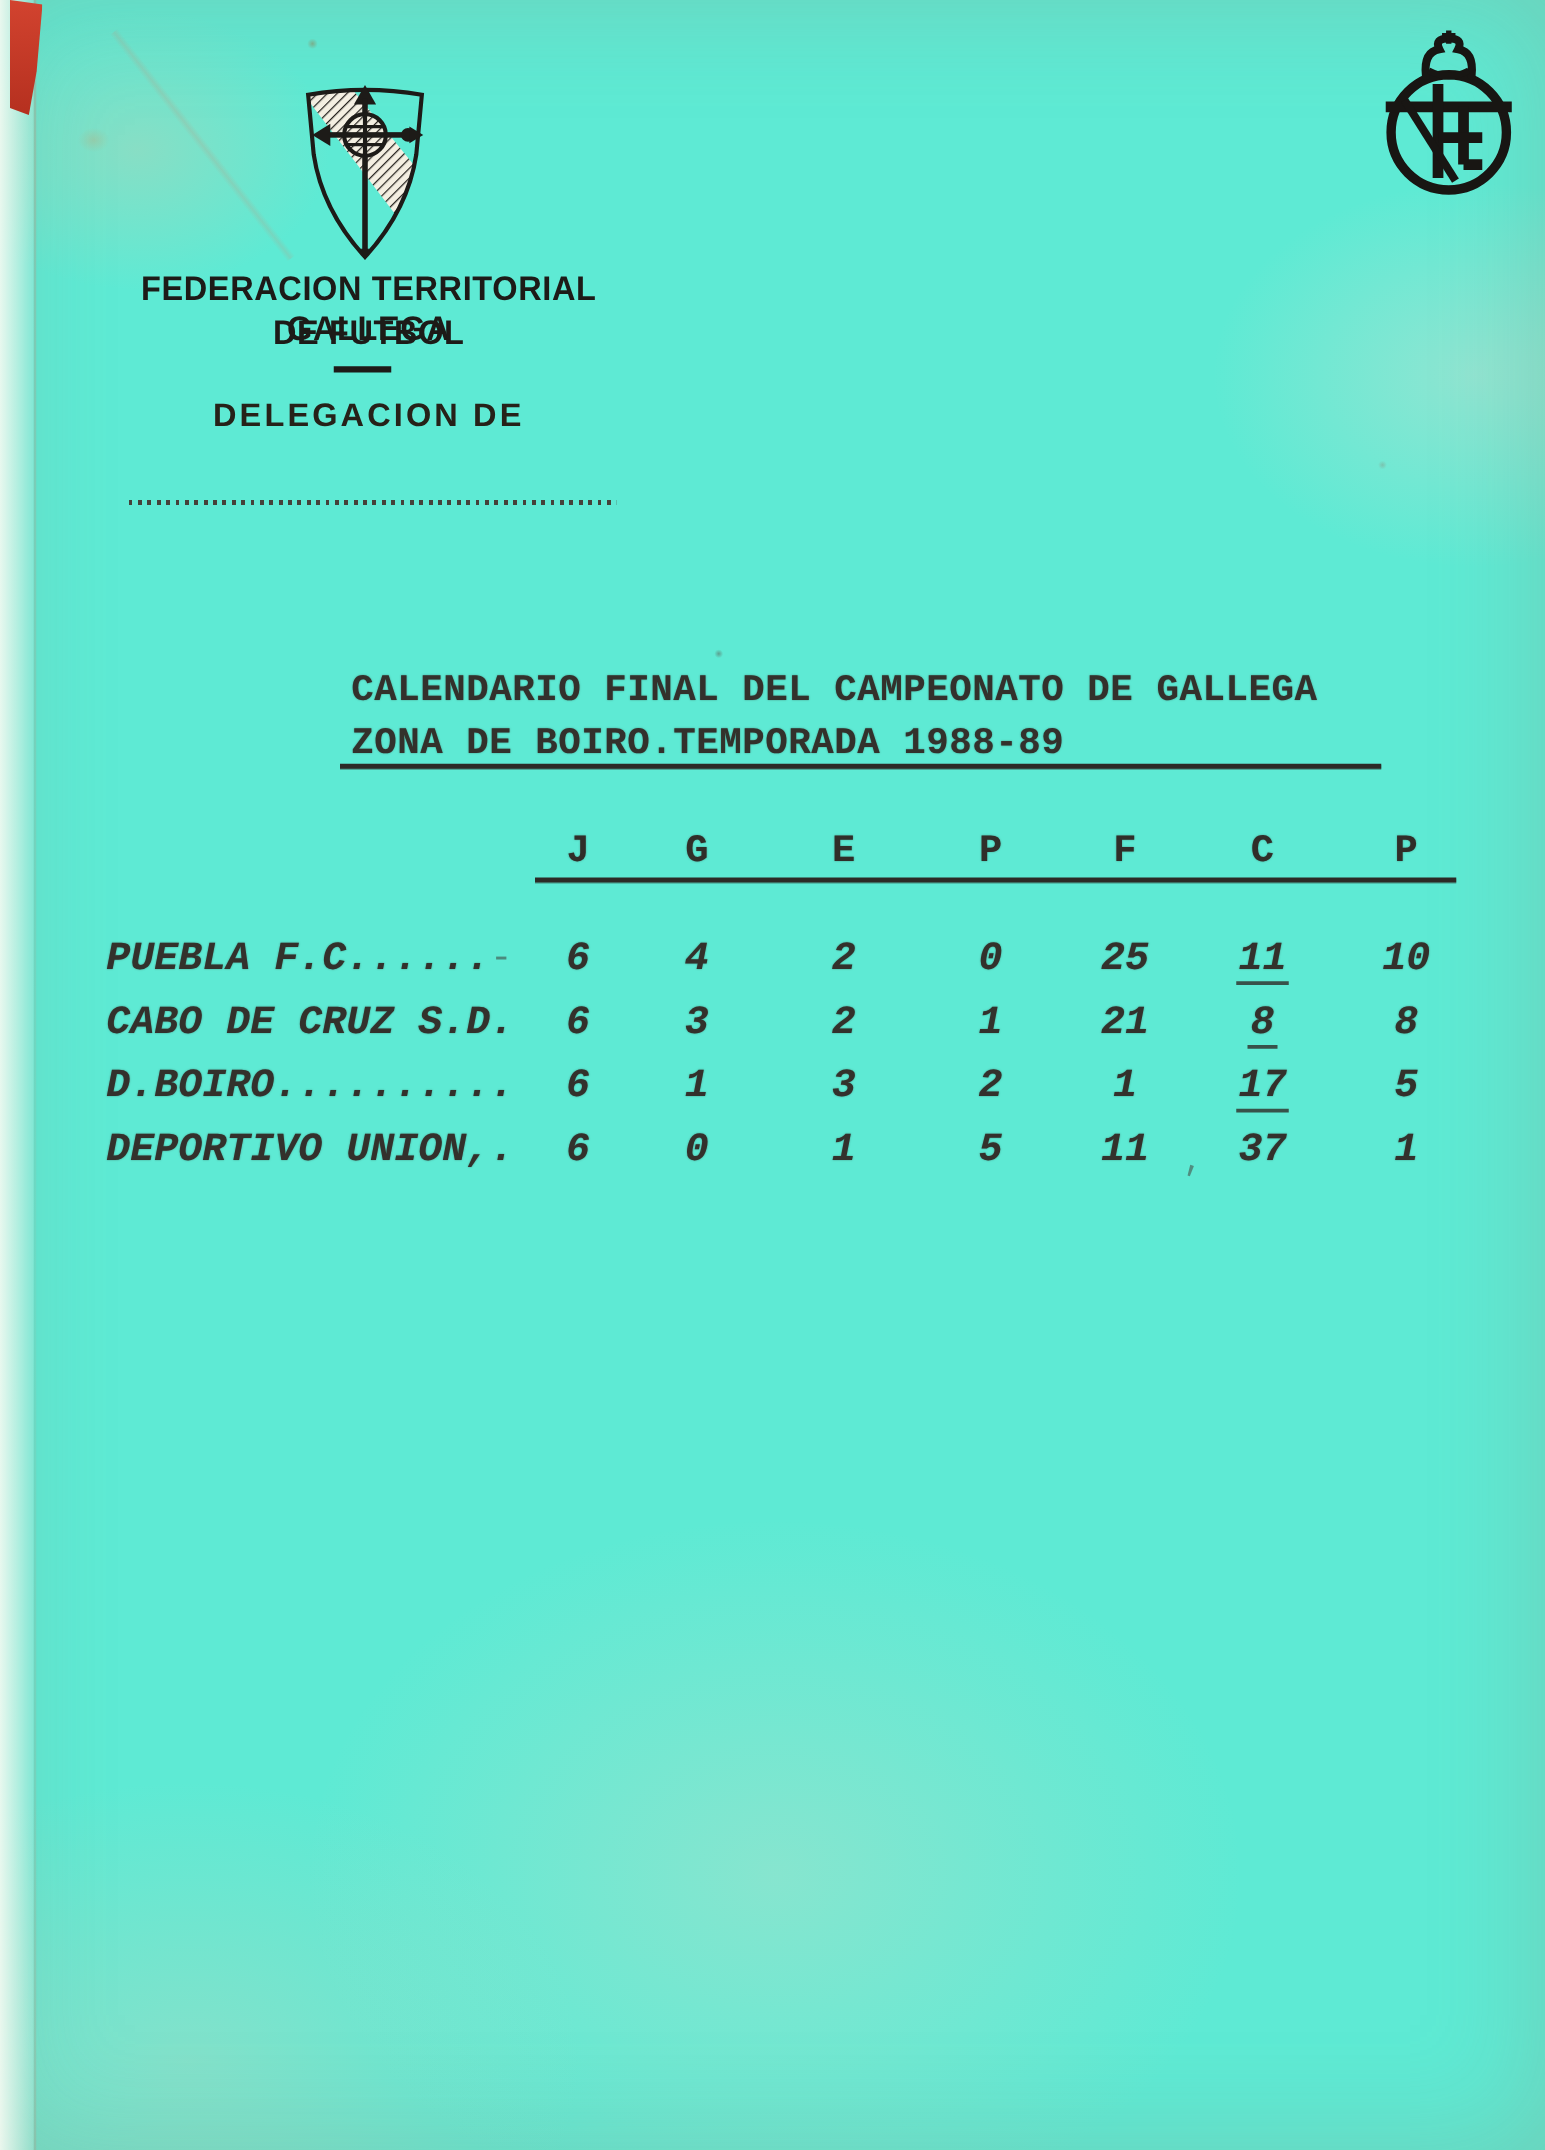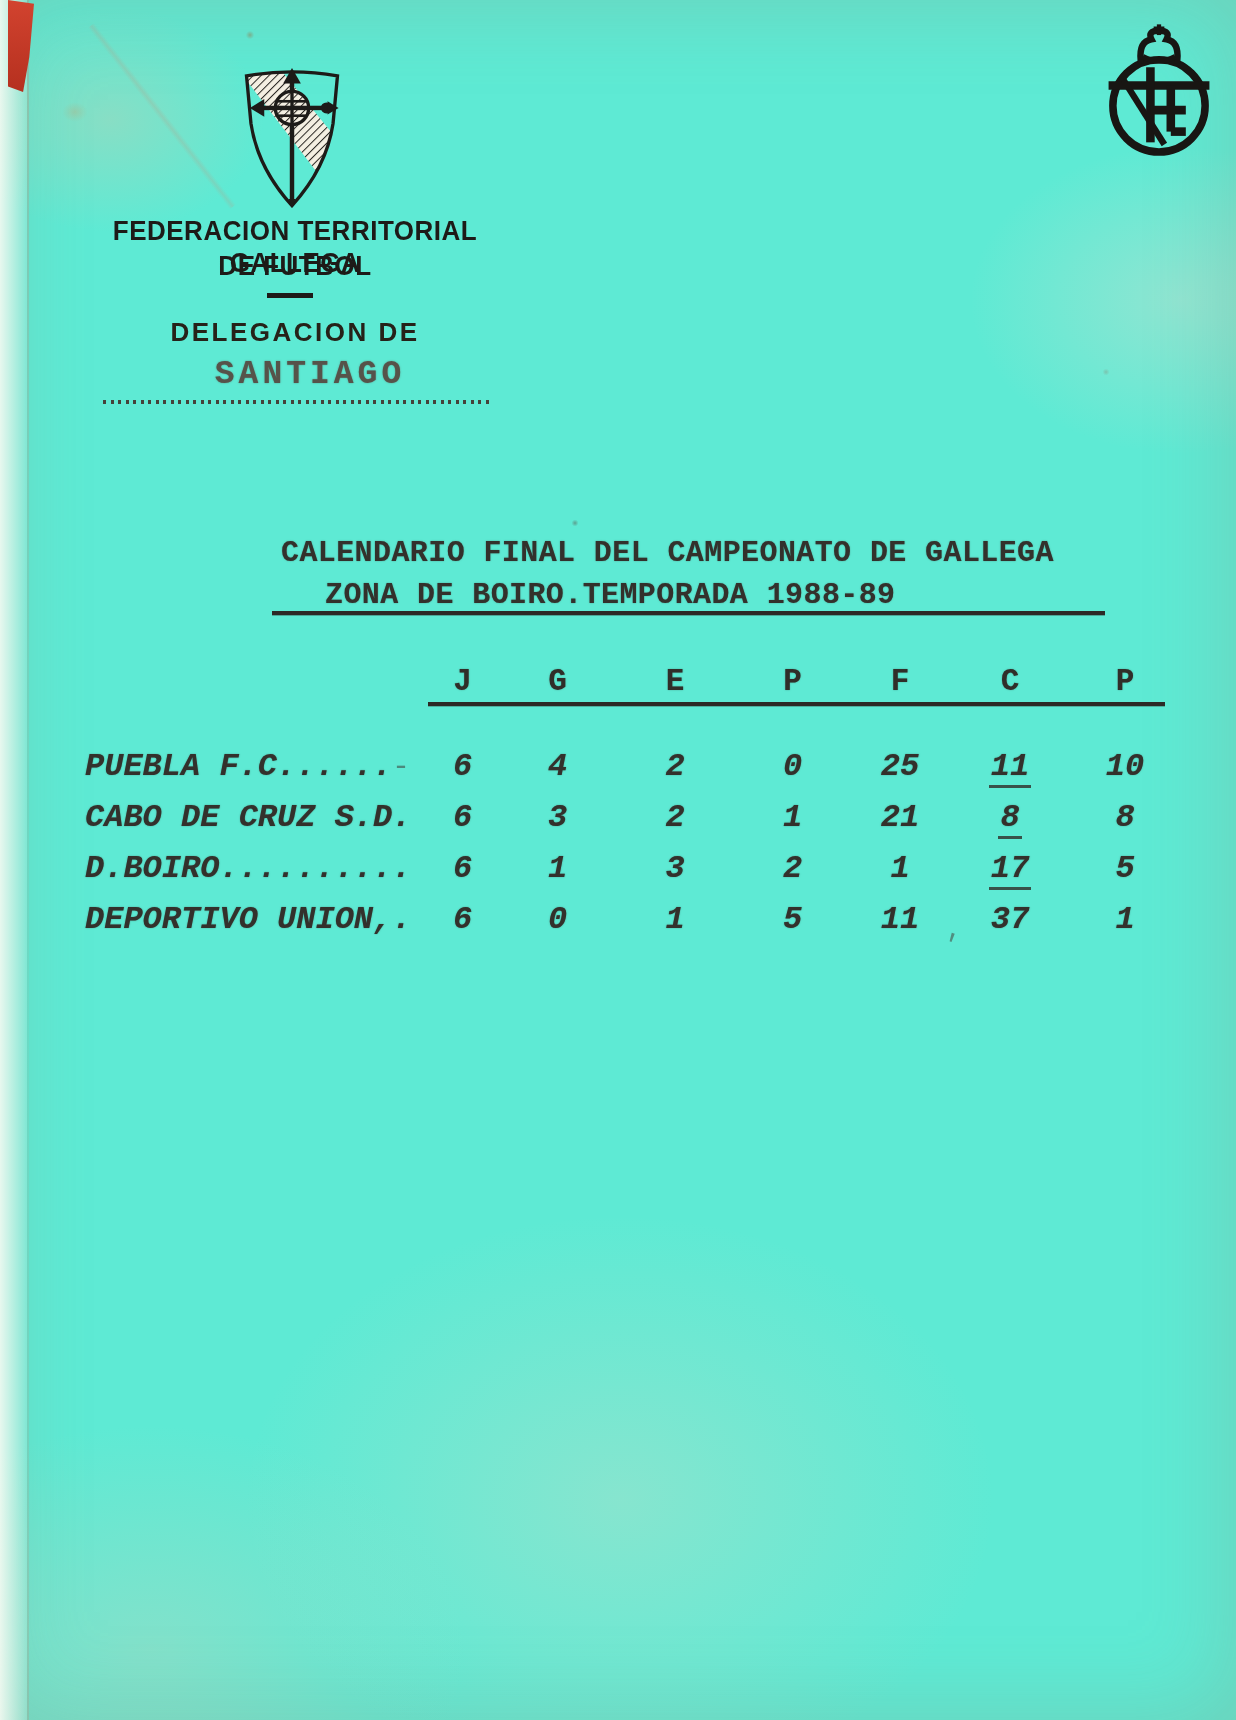--- a/index.html
+++ b/index.html
@@ -49,21 +49,21 @@
 
   .typed{font-family:"Liberation Mono","DejaVu Sans Mono",monospace;font-weight:700;
     color:#33312c;text-shadow:0 0 1.4px rgba(52,50,44,0.55);white-space:pre;}
   .santiago{position:absolute;left:70px;top:356px;width:480px;text-align:center;
     font-size:33px;letter-spacing:4px;color:#56534a;
     text-shadow:0 0 1.8px rgba(86,83,74,0.6);}
   .dotted-line{position:absolute;left:103px;top:400px;width:390px;height:4px;
     background:repeating-linear-gradient(90deg,#45423a 0 3px,transparent 3px 7.5px);}
 
   .title1{position:absolute;left:281px;top:536px;font-size:30px;letter-spacing:0.4px;}
-  .title2{position:absolute;left:281px;top:578px;font-size:30px;letter-spacing:0.4px;margin-left:44px;}
+  .title2{position:absolute;left:281px;top:578px;font-size:30px;letter-spacing:0.4px;}
   .title-underline{position:absolute;left:272px;top:611px;width:833px;height:4px;
     background:#2c2a26;box-shadow:0 1px 0 rgba(44,42,38,0.35);}
 
   .table{position:absolute;left:85px;top:664px;width:1100px;}
   .grid-row{display:grid;grid-template-columns:335px 85px 105px 130px 105px 110px 110px 120px;}
   .hcell{font-family:"Liberation Mono","DejaVu Sans Mono",monospace;font-weight:700;
     font-size:31px;color:#302e29;text-align:center;
     text-shadow:0 0 1.4px rgba(48,46,41,0.5);}
   .header-underline{position:absolute;left:343px;top:38px;width:737px;height:4px;
     background:#2c2a26;box-shadow:0 1px 0 rgba(44,42,38,0.3);}
@@ -130,21 +130,20 @@
       <line x1="47" y1="80" x2="80" y2="80" stroke-width="8"></line>
       <line x1="66" y1="100" x2="80" y2="100" stroke-width="8"></line>
       <line x1="22" y1="52" x2="60" y2="112" stroke-width="6"></line>
     </g>
   </svg>
 
   <div class="org1 printed">FEDERACION TERRITORIAL GALLEGA</div>
   <div class="org2 printed">DE FUTBOL</div>
   <div class="rule"></div>
   <div class="deleg">DELEGACION DE</div>
-  <div class="santiago typed">SANTIAGO</div>
   <div class="dotted-line"></div>
 
   <div class="title1 typed">CALENDARIO FINAL DEL CAMPEONATO DE GALLEGA</div>
   <div class="title2 typed">ZONA DE BOIRO.TEMPORADA 1988-89</div>
   <div class="title-underline"></div>
 
   <div class="table">
     <div class="grid-row" id="thead">
         <div></div>
         <div class="hcell">J</div>

